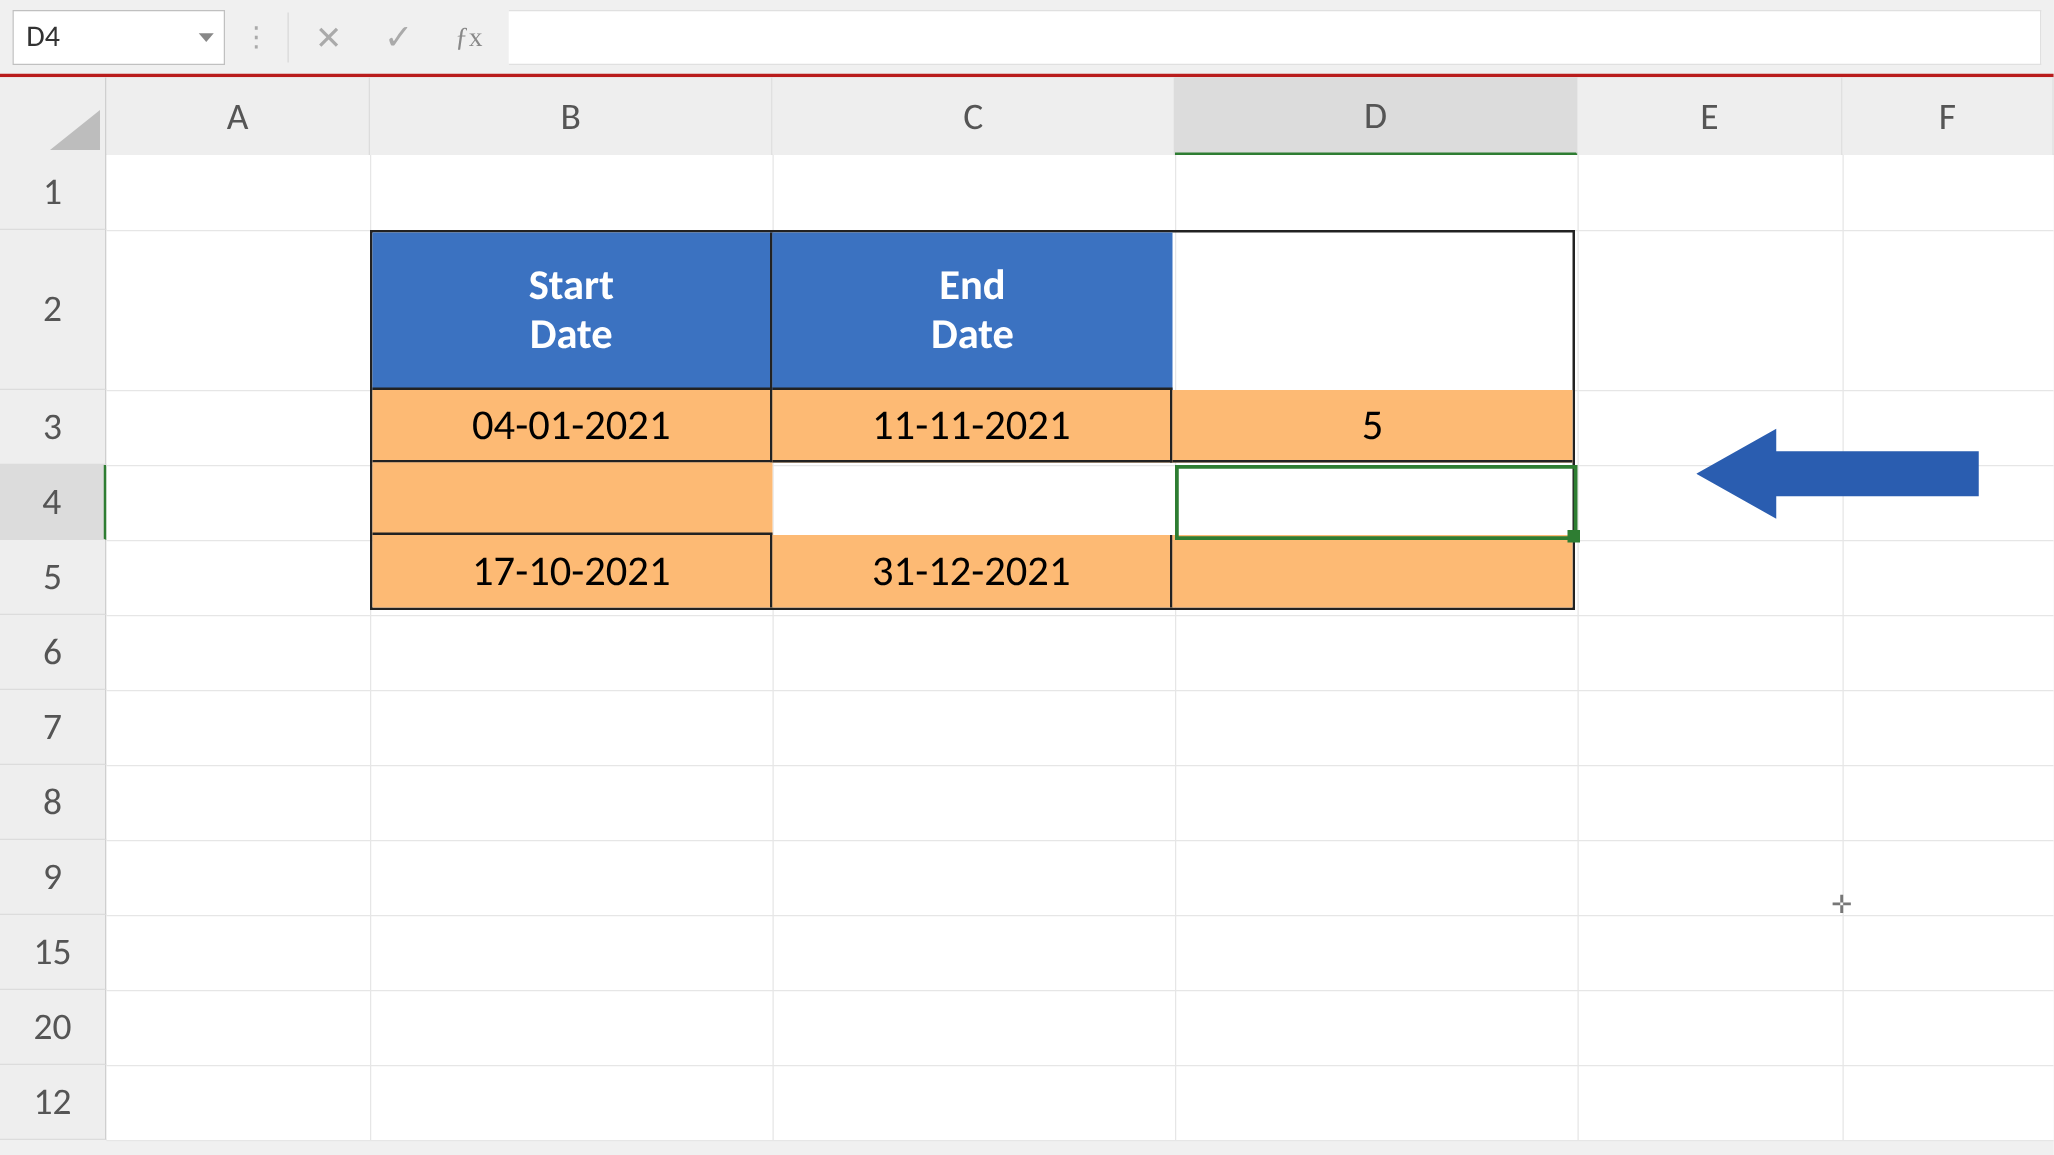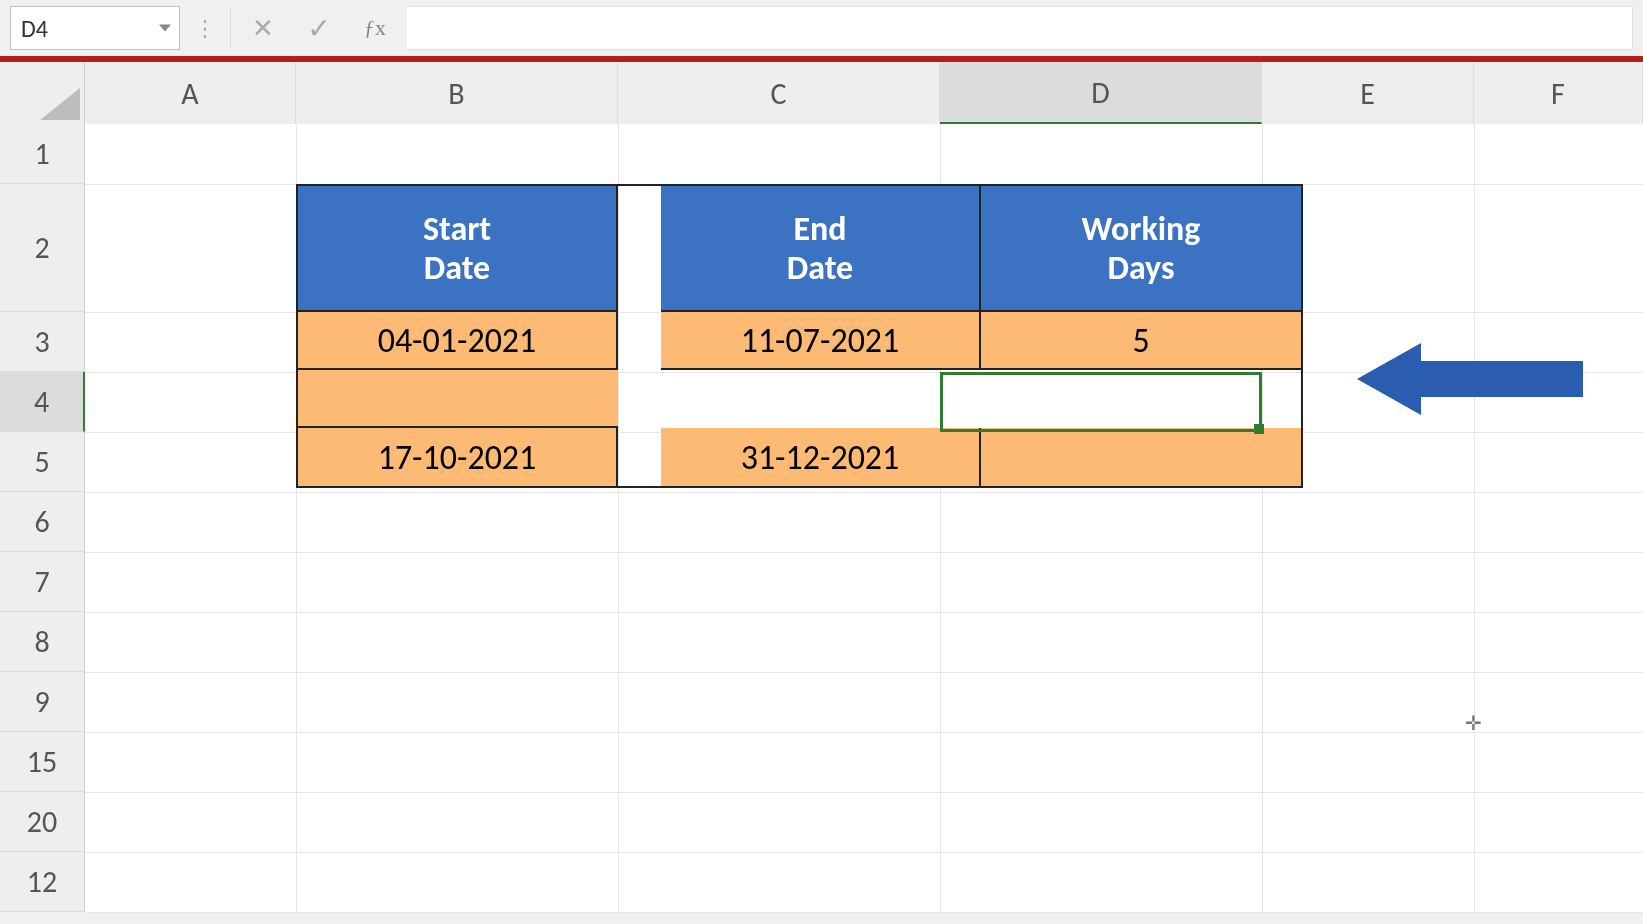--- a/index.html
+++ b/index.html
@@ -11,21 +11,21 @@
       height: 924px;
       position: relative;
     }
 
     
     .formula-bar {
       display: flex;
       align-items: center;
       height: 62px;
       background: #f0f0f0;
-      border-bottom: 6px solid #b91c1c;
+      border-bottom: 3px solid #b91c1c;
       gap: 8px;
       padding: 8px 10px;
     }
     .name-box {
       width: 170px;
       height: 44px;
       background: #ffffff;
       border: 1px solid #c0c0c0;
       display: flex;
       align-items: center;
@@ -167,21 +167,21 @@
       background: #3b72c1;
       color: #fff;
       font-weight: 700;
       text-align: center;
       line-height: 1.15;
       padding: 10px 4px;
       height: 126px;
       white-space: pre-line;
     }
     .w-B { width: 320px; }
-    .w-C { width: 320px; margin-left: 43px; }
+    .w-C { width: 320px; }
     .w-D { width: 320px; }
     .h-data { height: 58px; }
 
     
     .active-cell {
       position: absolute;
       border: 3px solid #2e7d32;
       background: rgba(255,255,255,0);
       pointer-events: none;
     }
@@ -272,26 +272,24 @@
       <div class="gridlines-h" style="top:668px"></div>
       <div class="gridlines-h" style="top:728px"></div>
       <div class="gridlines-h" style="top:788px"></div>
 
       <div class="data-table">
         <div class="dt-row">
           <div class="dt-cell dt-header w-B">Start
 Date</div>
           <div class="dt-cell dt-header w-C">End
 Date</div>
-          <div class="dt-cell dt-header w-D">Working
-Days</div>
         </div>
         <div class="dt-row">
           <div class="dt-cell h-data w-B">04-01-2021</div>
-          <div class="dt-cell h-data w-C">11-07-2021</div>
+          <div class="dt-cell h-data w-C">11-11-2021</div>
           <div class="dt-cell h-data w-D">5</div>
         </div>
         <div class="dt-row">
           <div class="dt-cell h-data w-D"></div>
         </div>
         <div class="dt-row">
           <div class="dt-cell h-data w-B">17-10-2021</div>
           <div class="dt-cell h-data w-C">31-12-2021</div>
           <div class="dt-cell h-data w-D"></div>
         </div>

